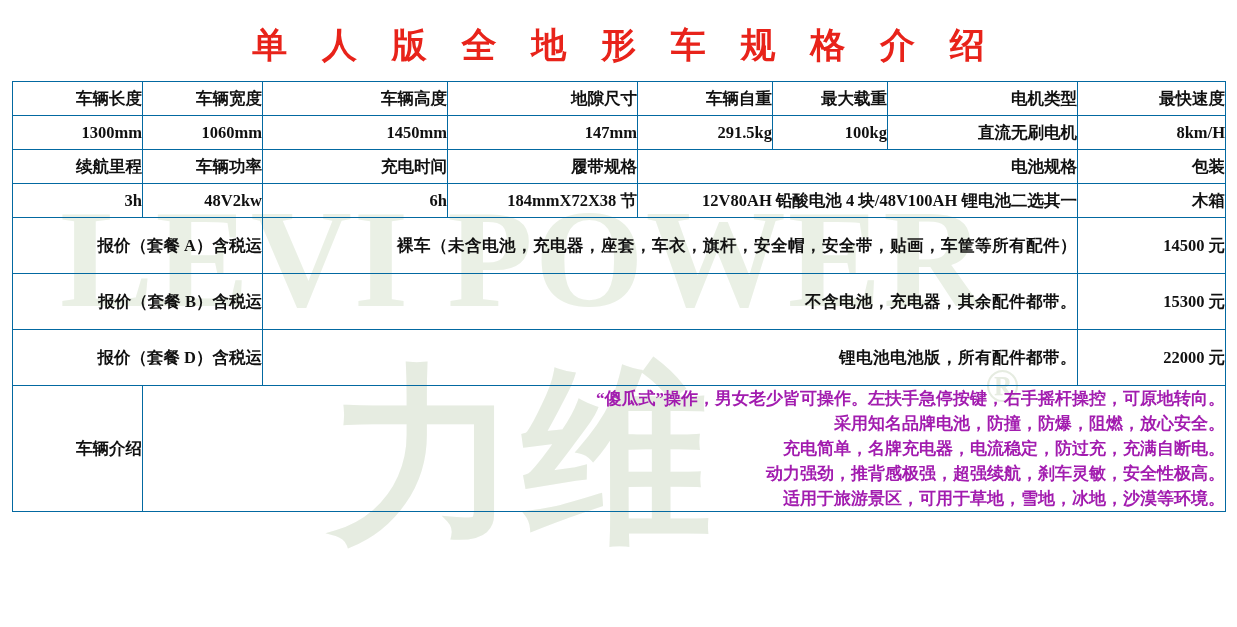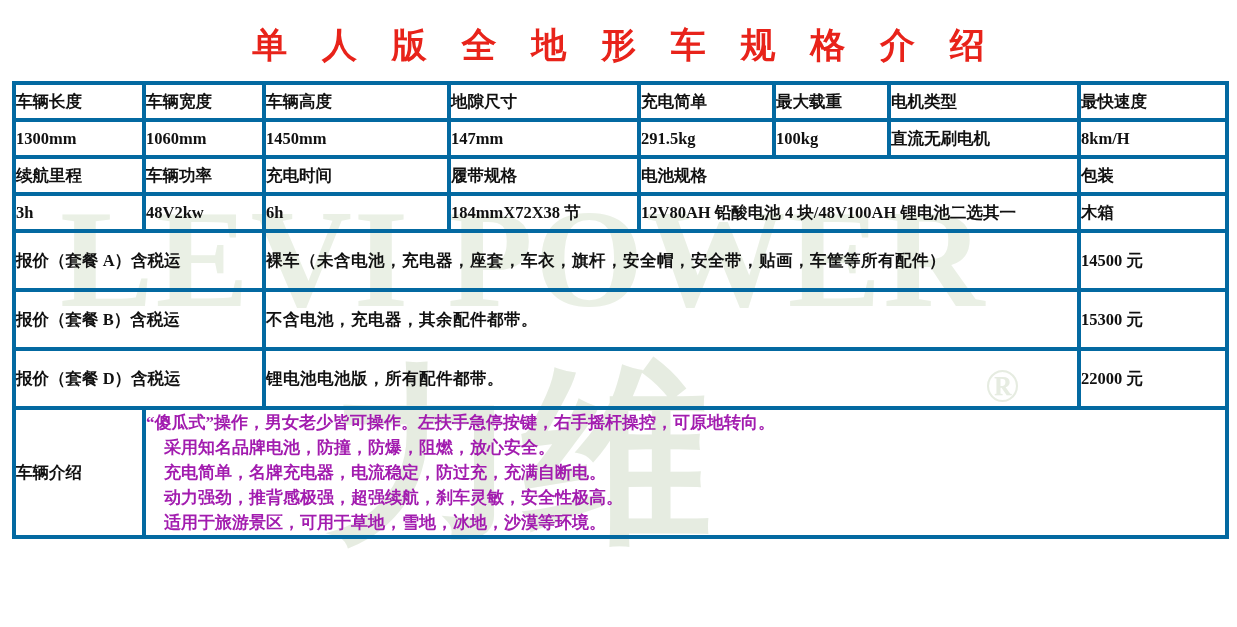--- a/index.html
+++ b/index.html
@@ -74,22 +74,22 @@
     text-indent: 13px;
   }
 
   table.spec {
     border-collapse: collapse;
     width: 1213px;
     margin: 0 12px;
     table-layout: fixed;
   }
   table.spec td {
-    border: 4px solid #0369a1;
-    text-align: left;
+    border: 1px solid #0369a1;
+    text-align: right;
     vertical-align: middle;
     font-family: "Liberation Serif", serif;
     font-size: 16.5px;
     color: #111111;
     padding: 0;
     height: 33px;
     background: transparent;
     white-space: nowrap;
   }
   td.hdr { font-weight: bold; }
@@ -158,21 +158,21 @@
       <col style="width:115px">
       <col style="width:190px">
       <col style="width:148px">
     </colgroup>
     <tbody>
       <tr>
         <td class="hdr">车辆长度</td>
         <td class="hdr">车辆宽度</td>
         <td class="hdr">车辆高度</td>
         <td class="hdr">地隙尺寸</td>
-        <td class="hdr">充电简单</td>
+        <td class="hdr">车辆自重</td>
         <td class="hdr">最大载重</td>
         <td class="hdr">电机类型</td>
         <td class="hdr">最快速度</td>
       </tr>
       <tr>
         <td class="val">1300mm</td>
         <td class="val">1060mm</td>
         <td class="val">1450mm</td>
         <td class="val">147mm</td>
         <td class="val">291.5kg</td>

